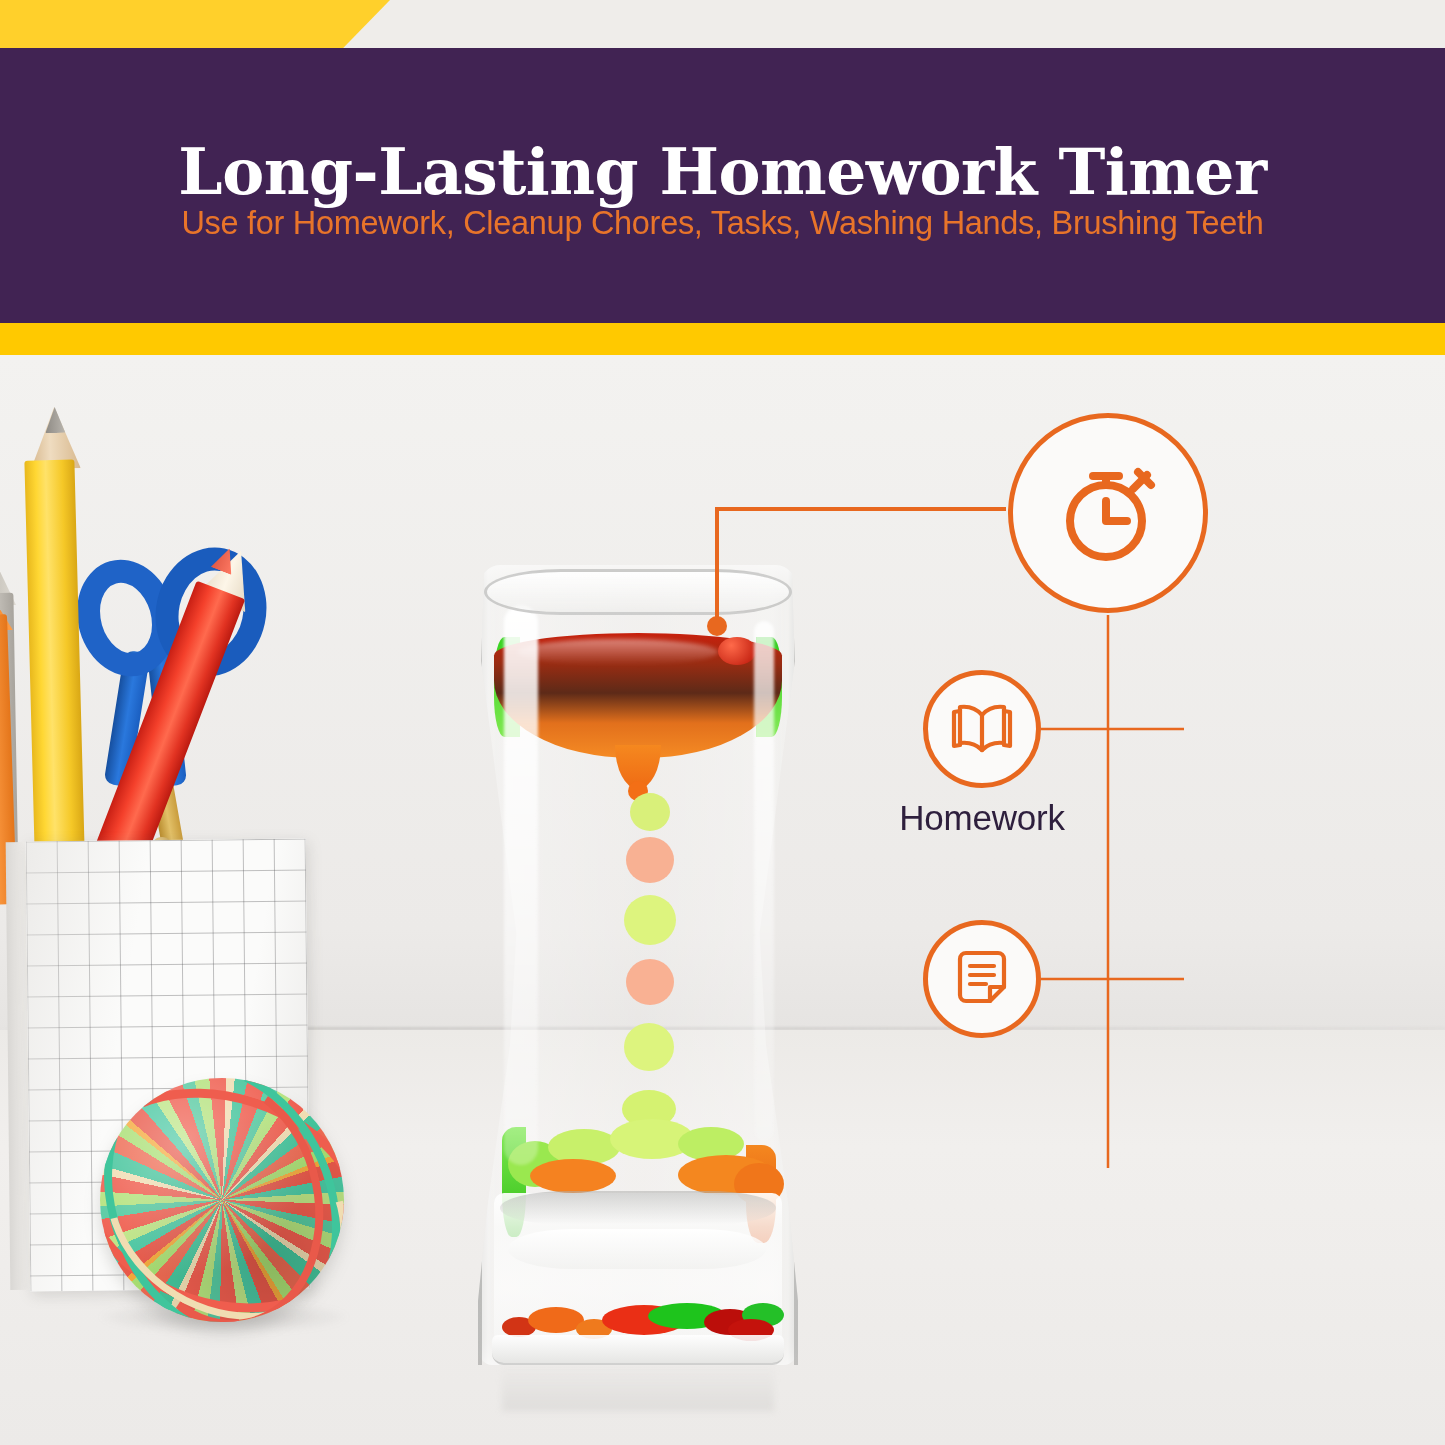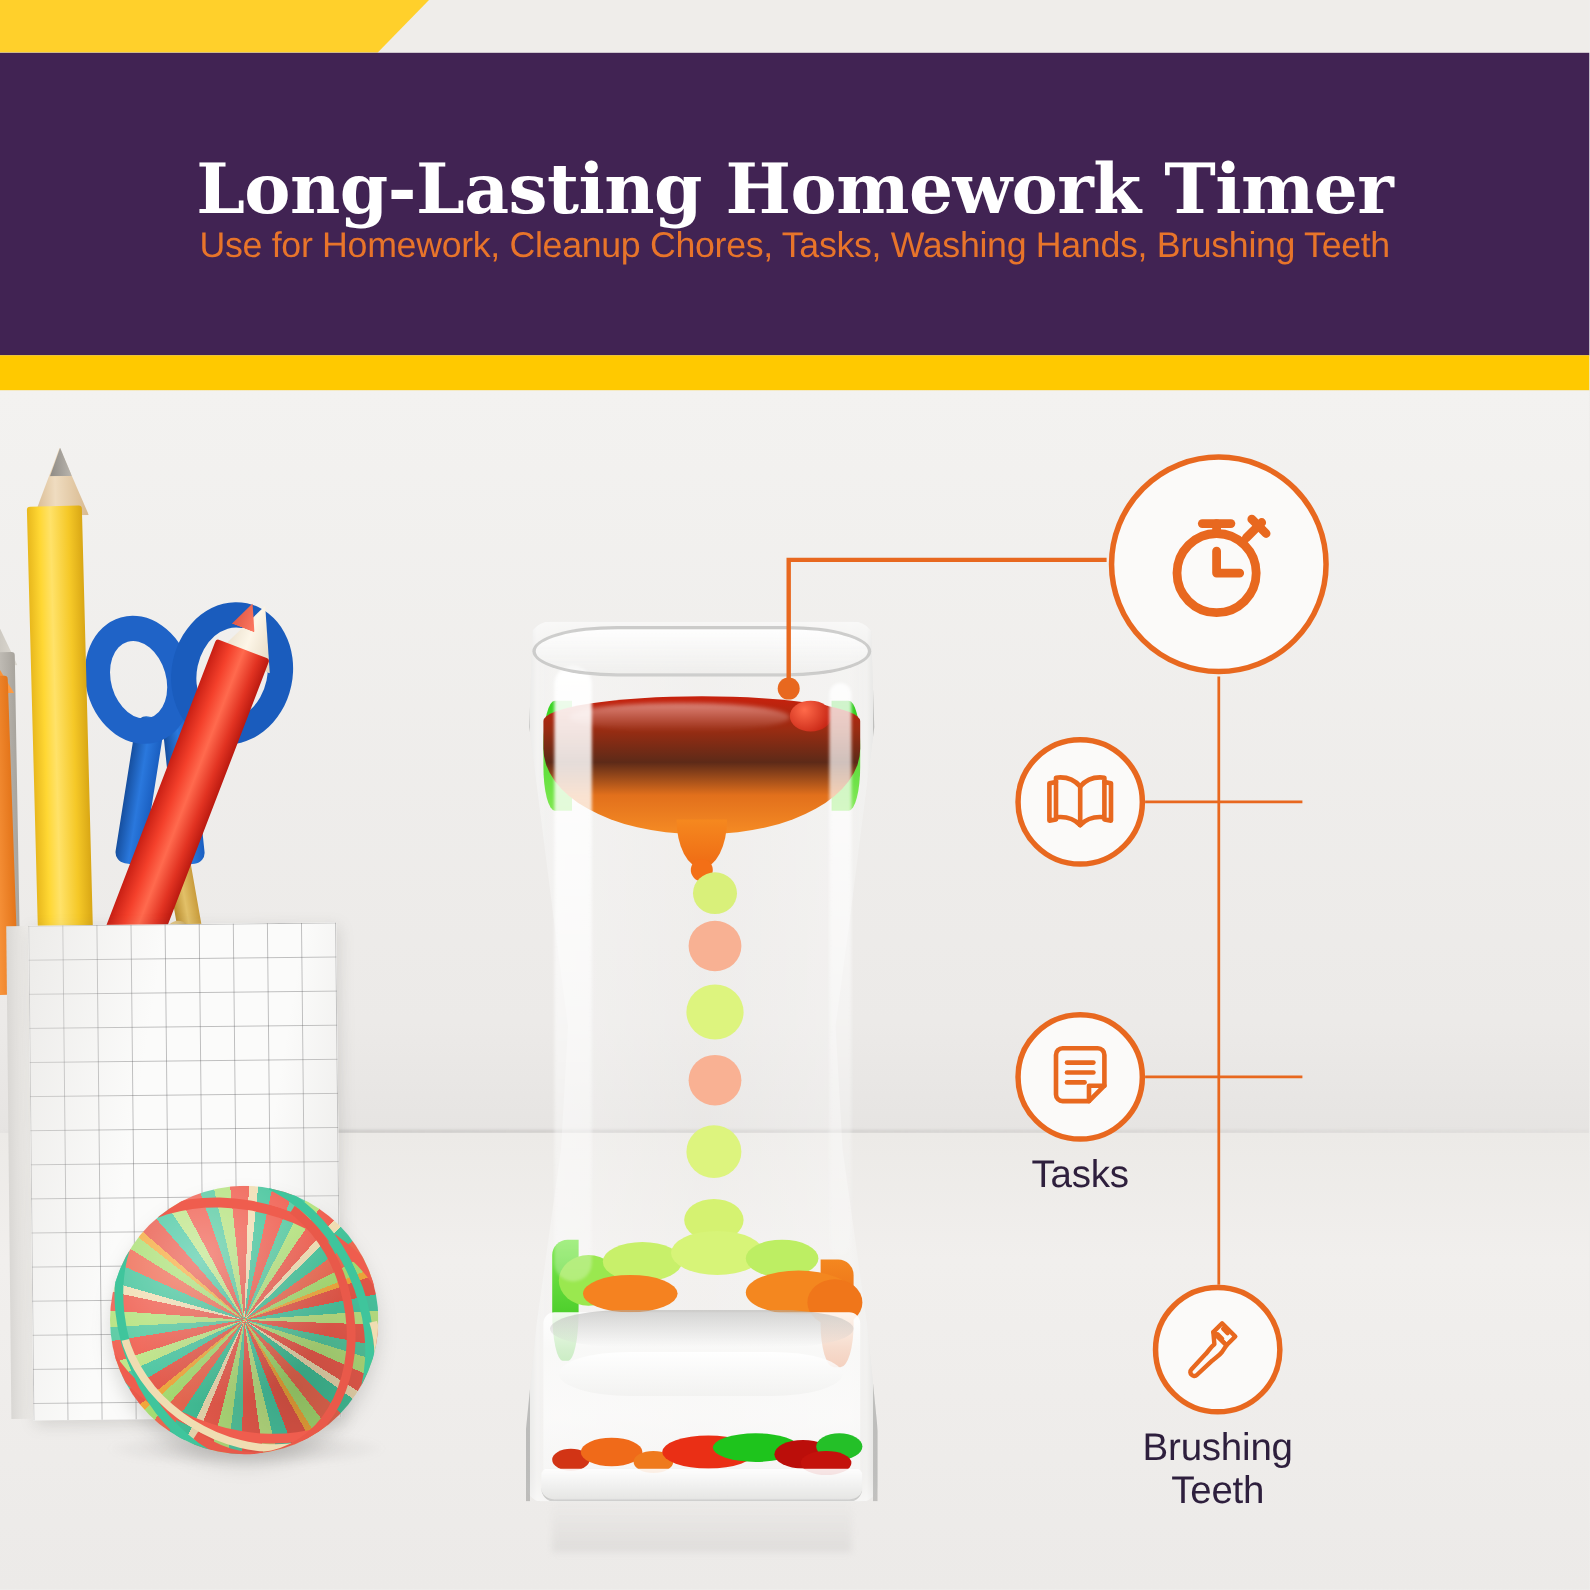--- a/index.html
+++ b/index.html
@@ -577,47 +577,33 @@
       <svg class="ico" width="72" height="72" viewBox="0 0 72 72">
         <g fill="none" stroke="#e8681f" stroke-width="4.2" stroke-linejoin="round" stroke-linecap="round">
           <path d="M36 22 C30 15 22 13 14 14 L14 50 C22 49 30 51 36 57"></path>
           <path d="M36 22 C42 15 50 13 58 14 L58 50 C50 49 42 51 36 57"></path>
           <path d="M14 18 L8 19 L8 53 L14 52"></path>
           <path d="M58 18 L64 19 L64 53 L58 52"></path>
           <line x1="36" y1="22" x2="36" y2="57"></line>
         </g>
       </svg>
     </div>
+    <div class="label">Homework</div>
   </div>
 
 
   <div class="node" id="node-tasks">
     <div class="circle">
       <svg class="ico" width="72" height="72" viewBox="0 0 72 72">
         <g fill="none" stroke="#e8681f" stroke-width="4.2" stroke-linejoin="round" stroke-linecap="round">
           <path d="M14 16 a6 6 0 0 1 6 -6 h32 a6 6 0 0 1 6 6 v28 l-14 14 h-24 a6 6 0 0 1 -6 -6 z"></path>
           <path d="M58 44 l-14 0 l0 14"></path>
           <line x1="24" y1="23" x2="48" y2="23"></line>
           <line x1="24" y1="32" x2="48" y2="32"></line>
           <line x1="24" y1="41" x2="40" y2="41"></line>
         </g>
       </svg>
     </div>
-    <div class="label">Tasks</div>
   </div>
 
 
-  <div class="node" id="node-brushing">
-    <div class="circle">
-      <svg class="ico" width="72" height="72" viewBox="0 0 72 72">
-        <g fill="none" stroke="#e8681f" stroke-width="4" stroke-linejoin="round" stroke-linecap="round">
-          <path d="M40 12 l12 12 l-8 8 l-12 -12 z"></path>
-          <line x1="41" y1="17" x2="45" y2="21"></line>
-          <line x1="36" y1="22" x2="40" y2="26"></line>
-          <path d="M32 20 l12 12 l-4 6 c-3 4 -6 5 -9 8 l-14 13 c-3 3 -8 -2 -5 -5 l13 -14 c3 -3 4 -6 8 -9 z"></path>
-        </g>
-      </svg>
-    </div>
-    <div class="label">Brushing
-Teeth</div>
-  </div>
 
 </div>
 
 </body></html>

